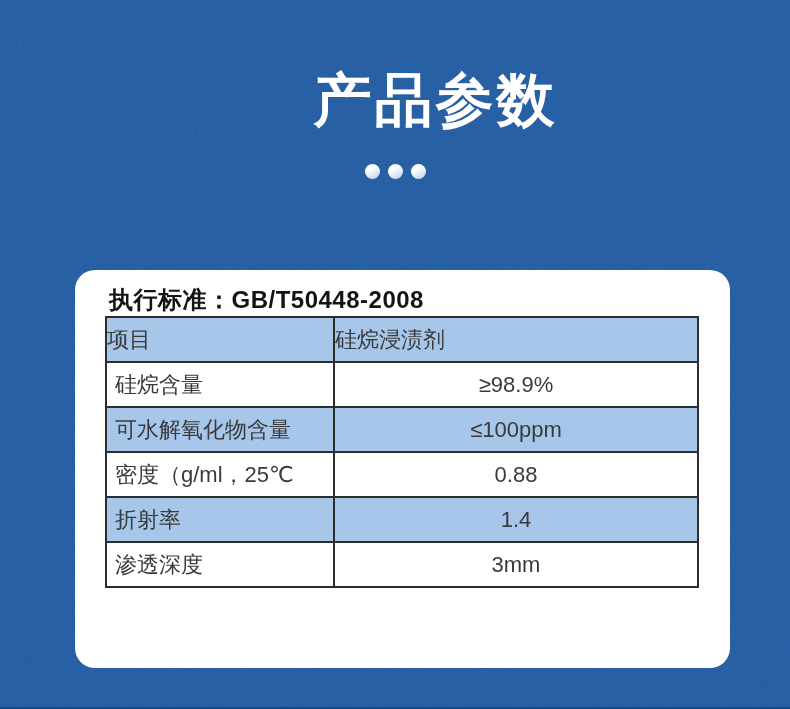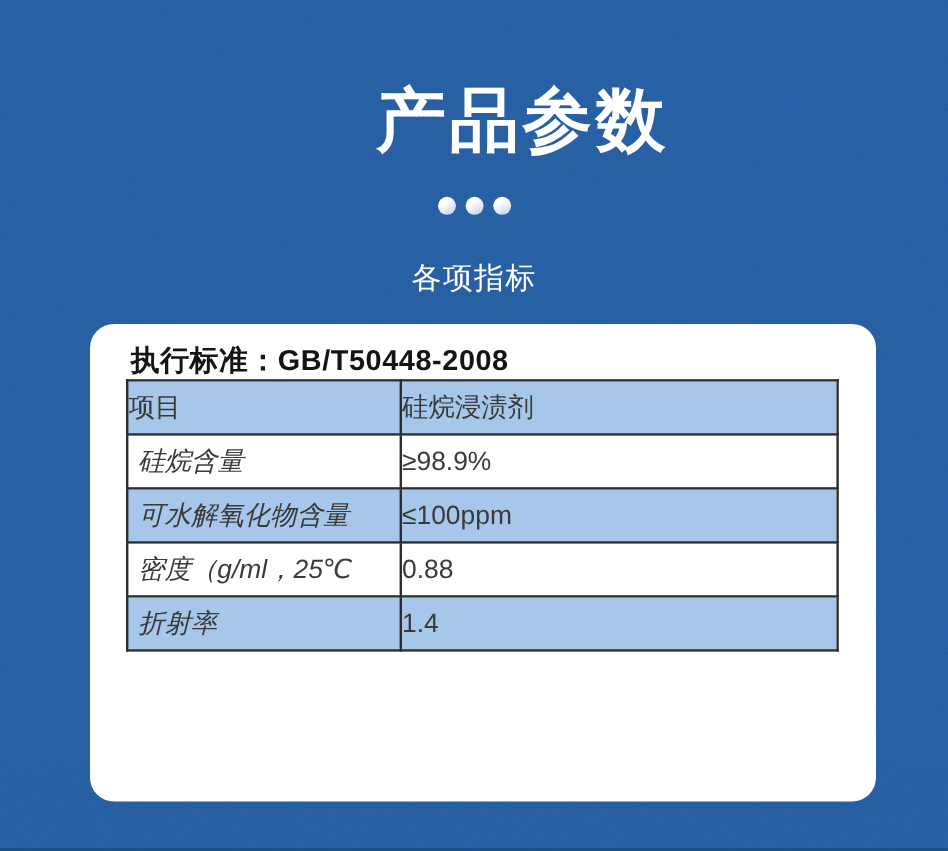--- a/index.html
+++ b/index.html
@@ -85,22 +85,22 @@
   .spec-table th, .spec-table td {
     border: 2px solid var(--table-border);
     height: 45px;
     font-size: 22px;
     font-weight: 400;
     color: var(--body-text);
     overflow: hidden;
     white-space: nowrap;
   }
   .spec-table th { background: var(--header-fill); text-align: left; }
-  .spec-table td.cell-item { text-align: left; padding-left: 8px; font-style: italic; }
-  .spec-table td.cell-value { text-align: left; }
+  .spec-table td.cell-item { text-align: left; padding-left: 8px; }
+  .spec-table td.cell-value { text-align: center; }
   .spec-table tbody tr:nth-child(even) { background: var(--header-fill); }
   .col-item { width: 228px; }
   .bottom-edge {
     position: absolute;
     bottom: 0; left: 0;
     width: 790px; height: 2px;
     background: var(--bottom-edge);
     z-index: 2;
   }
 </style>
@@ -125,21 +125,20 @@
 <div class="content">
 
   <div class="page-title">产品参数</div>
 
   <div class="dots">
     <span class="dot"></span>
     <span class="dot"></span>
     <span class="dot"></span>
   </div>
 
-  <div class="section-subtitle">各项指标</div>
 
   <div class="spec-card">
     <div class="standard-line">执行标准：GB/T50448-2008</div>
 
     <table class="spec-table">
       <colgroup>
         <col class="col-item">
         <col>
       </colgroup>
       <thead>
@@ -158,19 +157,23 @@
           <td class="cell-value">≤100ppm</td>
         </tr>
         <tr>
           <td class="cell-item">密度（g/ml，25℃</td>
           <td class="cell-value">0.88</td>
         </tr>
         <tr>
           <td class="cell-item">折射率</td>
           <td class="cell-value">1.4</td>
         </tr>
+        <tr>
+          <td class="cell-item">渗透深度</td>
+          <td class="cell-value">3mm</td>
+        </tr>
       </tbody>
     </table>
   </div>
 
   <div class="bottom-edge"></div>
 
 </div>
 
 </body></html>

